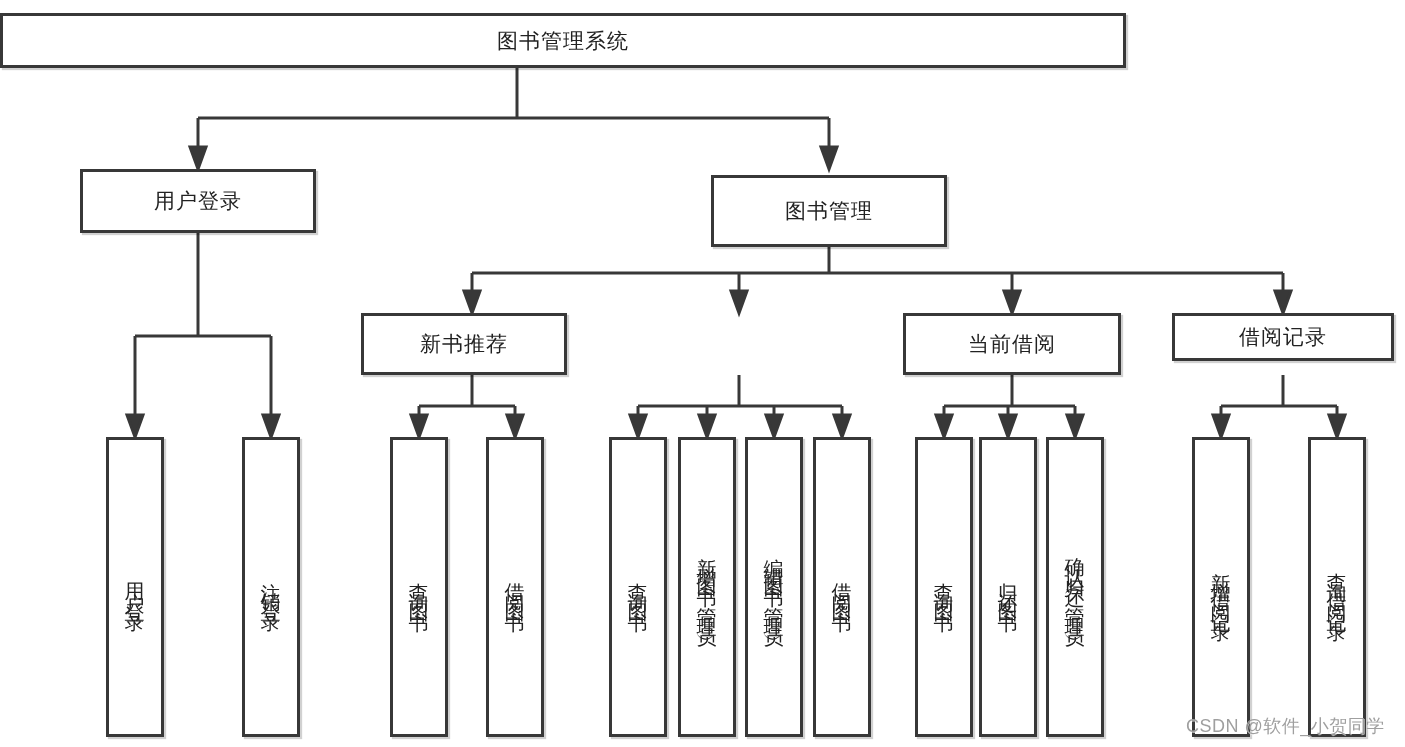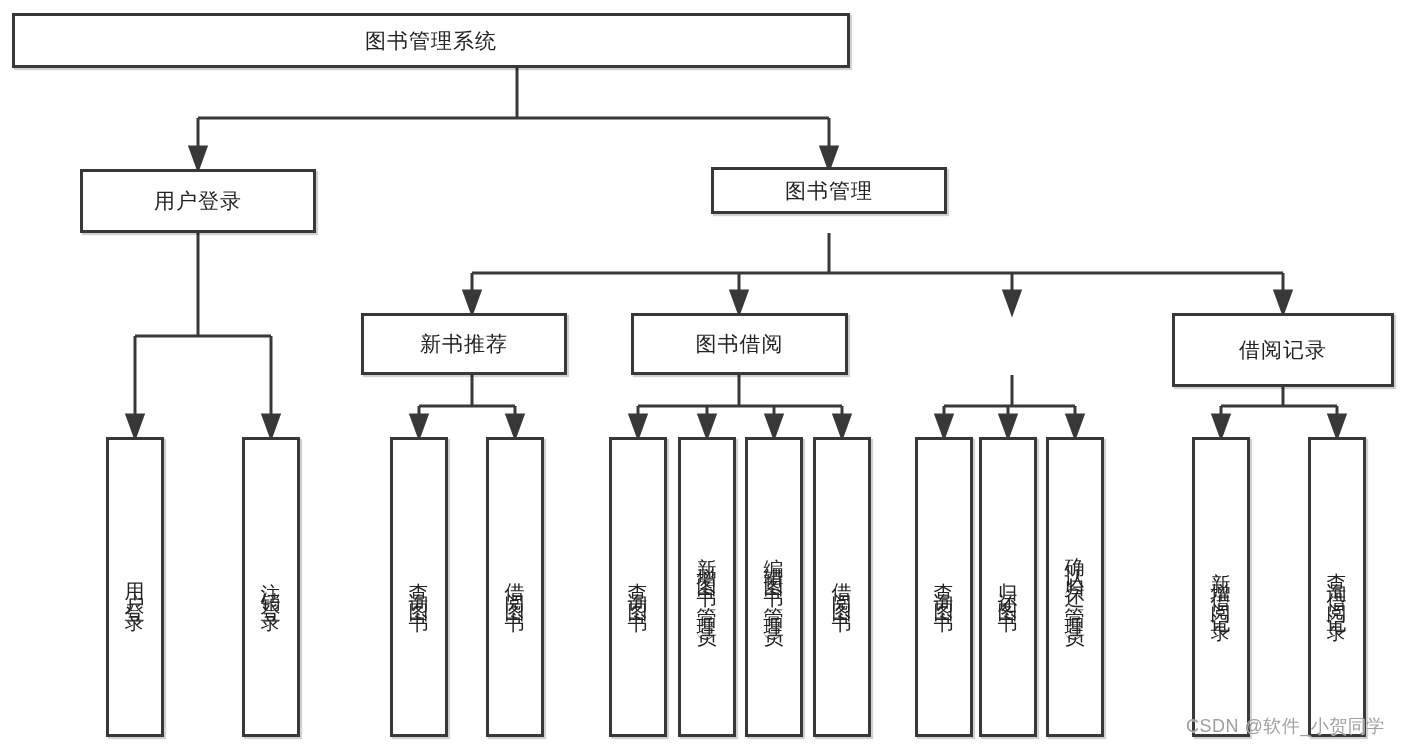--- a/index.html
+++ b/index.html
@@ -107,38 +107,38 @@
     <polygon points="1075,437 1067,415 1083,415"></polygon>
 
     <line x1="1283" y1="375" x2="1283" y2="406"></line>
     <line x1="1221" y1="406" x2="1337" y2="406"></line>
     <line x1="1221" y1="406" x2="1221" y2="434"></line>
     <polygon points="1221,437 1213,415 1229,415"></polygon>
     <line x1="1337" y1="406" x2="1337" y2="434"></line>
     <polygon points="1337,437 1329,415 1345,415"></polygon>
   </svg>
 
-  <div class="box hbox" style="left:12px; top:13px; width:838px; height:55px">
+  <div class="box hbox" style="left:0; top:13px; width:1126px; height:55px">
     <span>图书管理系统</span>
   </div>
 
   <div class="box hbox" style="left:80px; top:169px; width:236px; height:64px">
     <span>用户登录</span>
   </div>
-  <div class="box hbox" style="left:711px; top:167px; width:236px; height:47px">
+  <div class="box hbox" style="left:711px; top:175px; width:236px; height:72px">
     <span>图书管理</span>
   </div>
 
   <div class="box hbox" style="left:361px; top:313px; width:206px; height:62px">
     <span>新书推荐</span>
   </div>
-  <div class="box hbox" style="left:631px; top:313px; width:217px; height:62px">
-    <span>图书借阅</span>
+  <div class="box hbox" style="left:903px; top:313px; width:218px; height:62px">
+    <span>当前借阅</span>
   </div>
-  <div class="box hbox" style="left:1172px; top:313px; width:222px; height:74px">
+  <div class="box hbox" style="left:1172px; top:313px; width:222px; height:48px">
     <span>借阅记录</span>
   </div>
 
   <div class="box vbox" style="left:106px; top:437px; width:58px; height:300px">
     <span>用户登录</span>
   </div>
   <div class="box vbox" style="left:242px; top:437px; width:58px; height:300px">
     <span>注销登录</span>
   </div>
 

